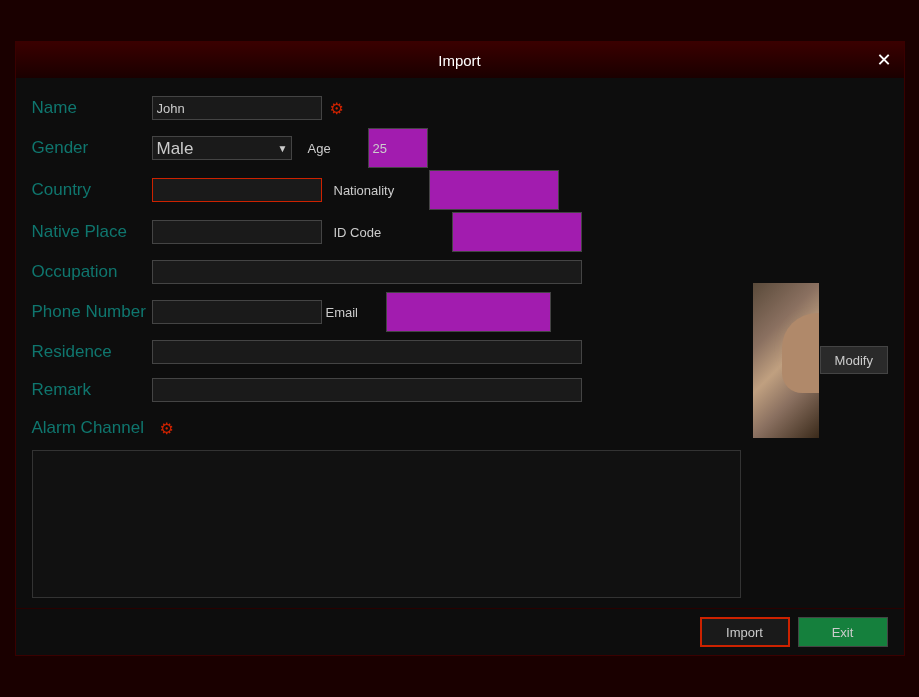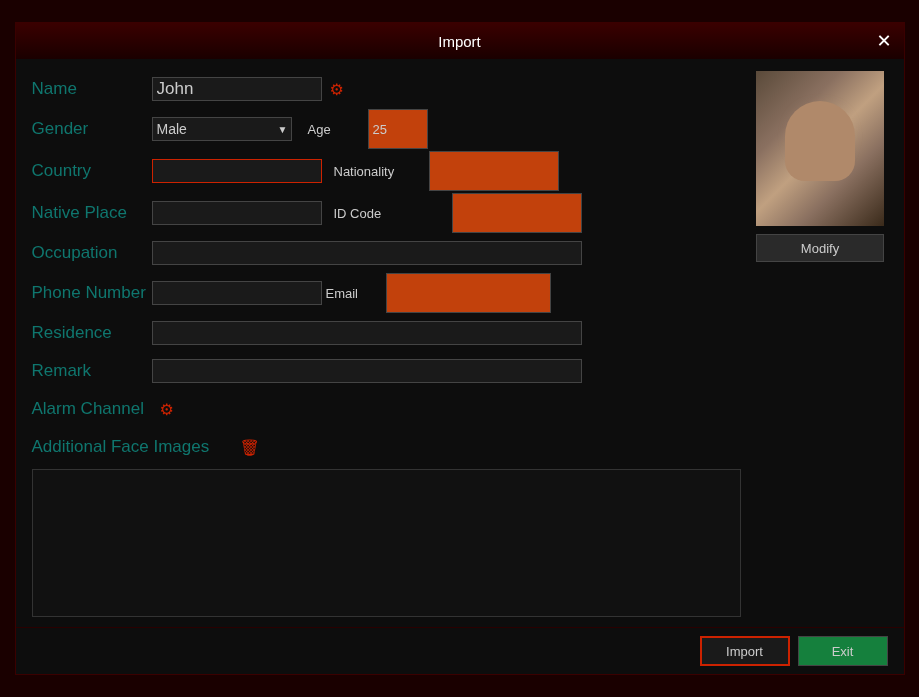--- a/index.html
+++ b/index.html
@@ -59,23 +59,24 @@
       gap: 12px;
     }
 
     .form-left {
       flex: 1;
     }
 
     .form-right {
       width: 135px;
       display: flex;
-      flex-direction: column;
-      align-items: center;
-      gap: 8px;
+      flex-direction: row;
+      align-items: center;
+      gap: 1px;
+      margin-top: 32px;
     }
 
     .photo-box {
       width: 128px;
       height: 155px;
       background: #333;
       overflow: hidden;
       display: flex;
       align-items: center;
       justify-content: center;
@@ -135,62 +136,62 @@
       font-size: 17px;
       width: 120px;
       flex-shrink: 0;
     }
 
     .form-input {
       background: #1a1a1a;
       border: 1px solid #444;
       color: #ccc;
       height: 24px;
-      font-size: 17px;
+      font-size: 13px;
       padding: 0 4px;
       outline: none;
     }
 
     .form-input.active-border {
       border: 1px solid #cc2200;
     }
 
     .form-input-short {
       width: 170px;
     }
 
     .inline-label {
       color: #ccc;
       font-size: 13px;
       width: 110px;
       flex-shrink: 0;
     }
 
     .inline-input {
-      background: #c2410c;
+      background: #a21caf;
       border: 1px solid #444;
       color: #ccc;
       height: 40px;
       font-size: 13px;
       padding: 16px 4px;
       outline: none;
     }
 
     .select-wrap {
       position: relative;
       display: inline-flex;
       align-items: center;
     }
 
     .form-select {
       background: #1a1a1a;
       border: 1px solid #444;
       color: #ccc;
       height: 24px;
-      font-size: 14px;
+      font-size: 17px;
       padding: 0 20px 0 4px;
       outline: none;
       appearance: none;
       -webkit-appearance: none;
       width: 140px;
       cursor: pointer;
     }
 
     .select-arrow {
       position: absolute;
@@ -320,24 +321,20 @@
         <div class="form-row">
           <span class="form-label">Remark</span>
           <input class="form-input" style="width: 430px;" type="text">
         </div>
 
         <div class="form-row">
           <span class="form-label">Alarm Channel</span>
           <span class="gear-icon">⚙</span>
         </div>
 
-        <div class="form-row">
-          <span class="form-label" style="width:200px;">Additional Face Images</span>
-          <span class="trash-icon">🗑</span>
-        </div>
 
         <div class="image-area"></div>
 
       </div>
 
       <div class="form-right">
         <div class="photo-box">
           <div class="photo-placeholder">
             <div class="photo-blur"></div>
             <div class="photo-face"></div>

